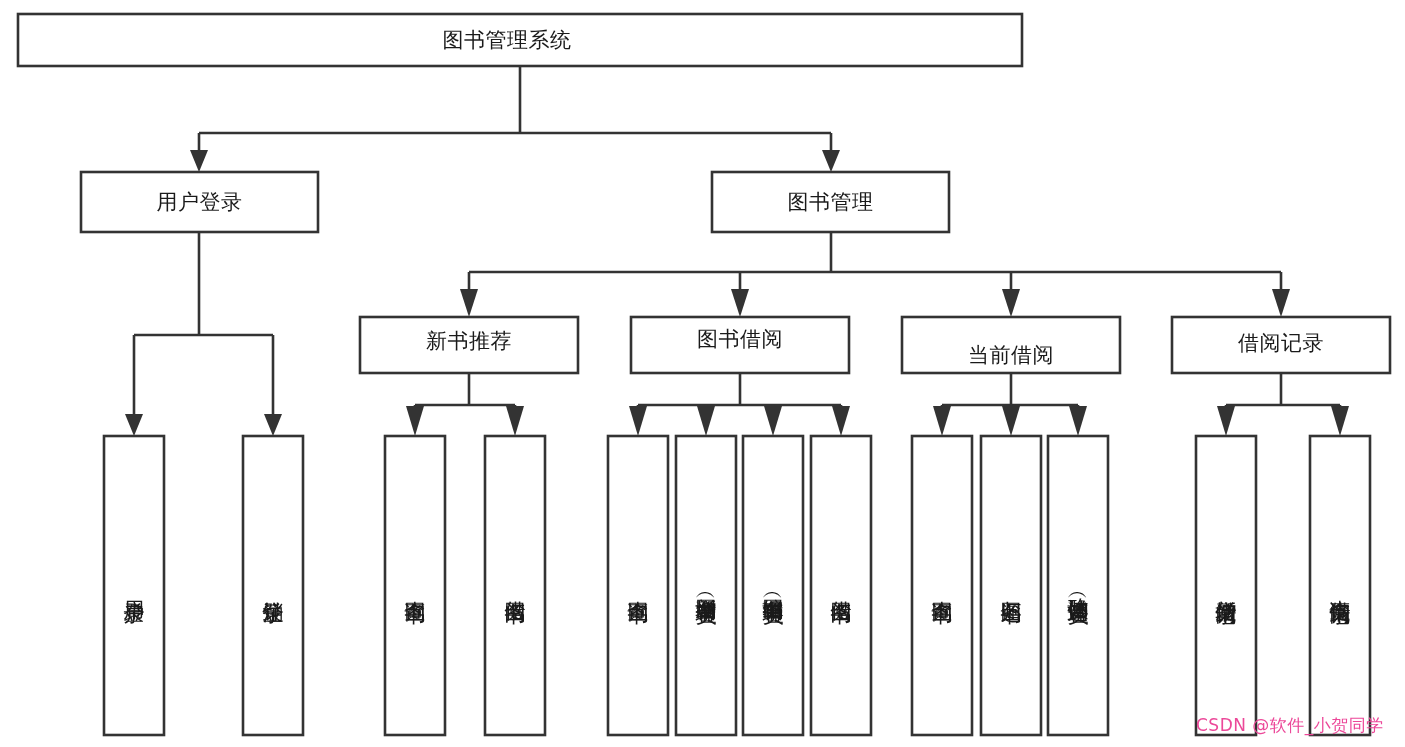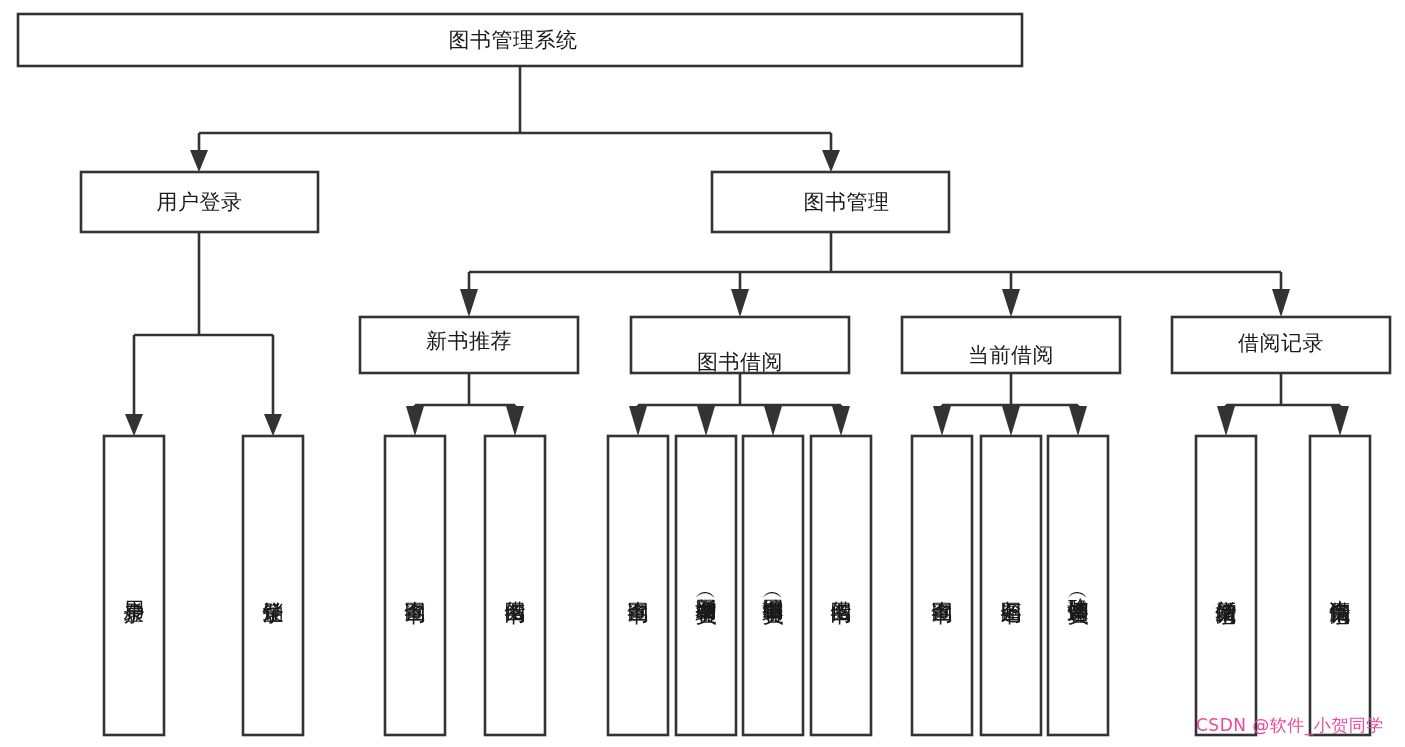--- a/index.html
+++ b/index.html
@@ -162,27 +162,27 @@
     <rect class="node-rect" x="811" y="436" width="60" height="299"></rect>
 
     <rect class="node-rect" x="912" y="436" width="60" height="299"></rect>
     <rect class="node-rect" x="981" y="436" width="60" height="299"></rect>
     <rect class="node-rect" x="1048" y="436" width="60" height="299"></rect>
 
     <rect class="node-rect" x="1196" y="436" width="60" height="299"></rect>
     <rect class="node-rect" x="1310" y="436" width="60" height="299"></rect>
   </svg>
 
-  <div class="node-label-h" style="left:16px; top:14px; width:900px; height:52px;padding-left:47px;">图书管理系统</div>
+  <div class="node-label-h" style="left:10px; top:14px; width:900px; height:52px;padding-left:47px;">图书管理系统</div>
 
   <div class="node-label-h" style="left:81px; top:172px; width:237px; height:60px;">用户登录</div>
-  <div class="node-label-h" style="left:712px; top:172px; width:237px; height:60px;padding-left:16px;">图书管理</div>
+  <div class="node-label-h" style="left:712px; top:172px; width:237px; height:60px;">图书管理</div>
 
   <div class="node-label-h" style="left:360px; top:317px; width:218px; height:52px;font-family:Liberation Mono, monospace;">新书推荐</div>
-  <div class="node-label-h" style="left:631px; top:334px; width:218px; height:56px;">图书借阅</div>
+  <div class="node-label-h" style="left:631px; top:311px; width:218px; height:56px;">图书借阅</div>
   <div class="node-label-h" style="left:902px; top:327px; width:218px; height:56px;">当前借阅</div>
   <div class="node-label-h" style="left:1172px; top:317px; width:218px; height:52px;">借阅记录</div>
 
   <div class="node-label-v" style="left:104px; top:436px; width:60px; height:299px;">用户登录</div>
   <div class="node-label-v" style="left:243px; top:436px; width:60px; height:299px;">注销登录</div>
 
   <div class="node-label-v" style="left:385px; top:436px; width:60px; height:299px;">查询图书</div>
   <div class="node-label-v" style="left:485px; top:436px; width:60px; height:299px;">借阅图书</div>
 
   <div class="node-label-v" style="left:608px; top:436px; width:60px; height:299px;">查询图书</div>

